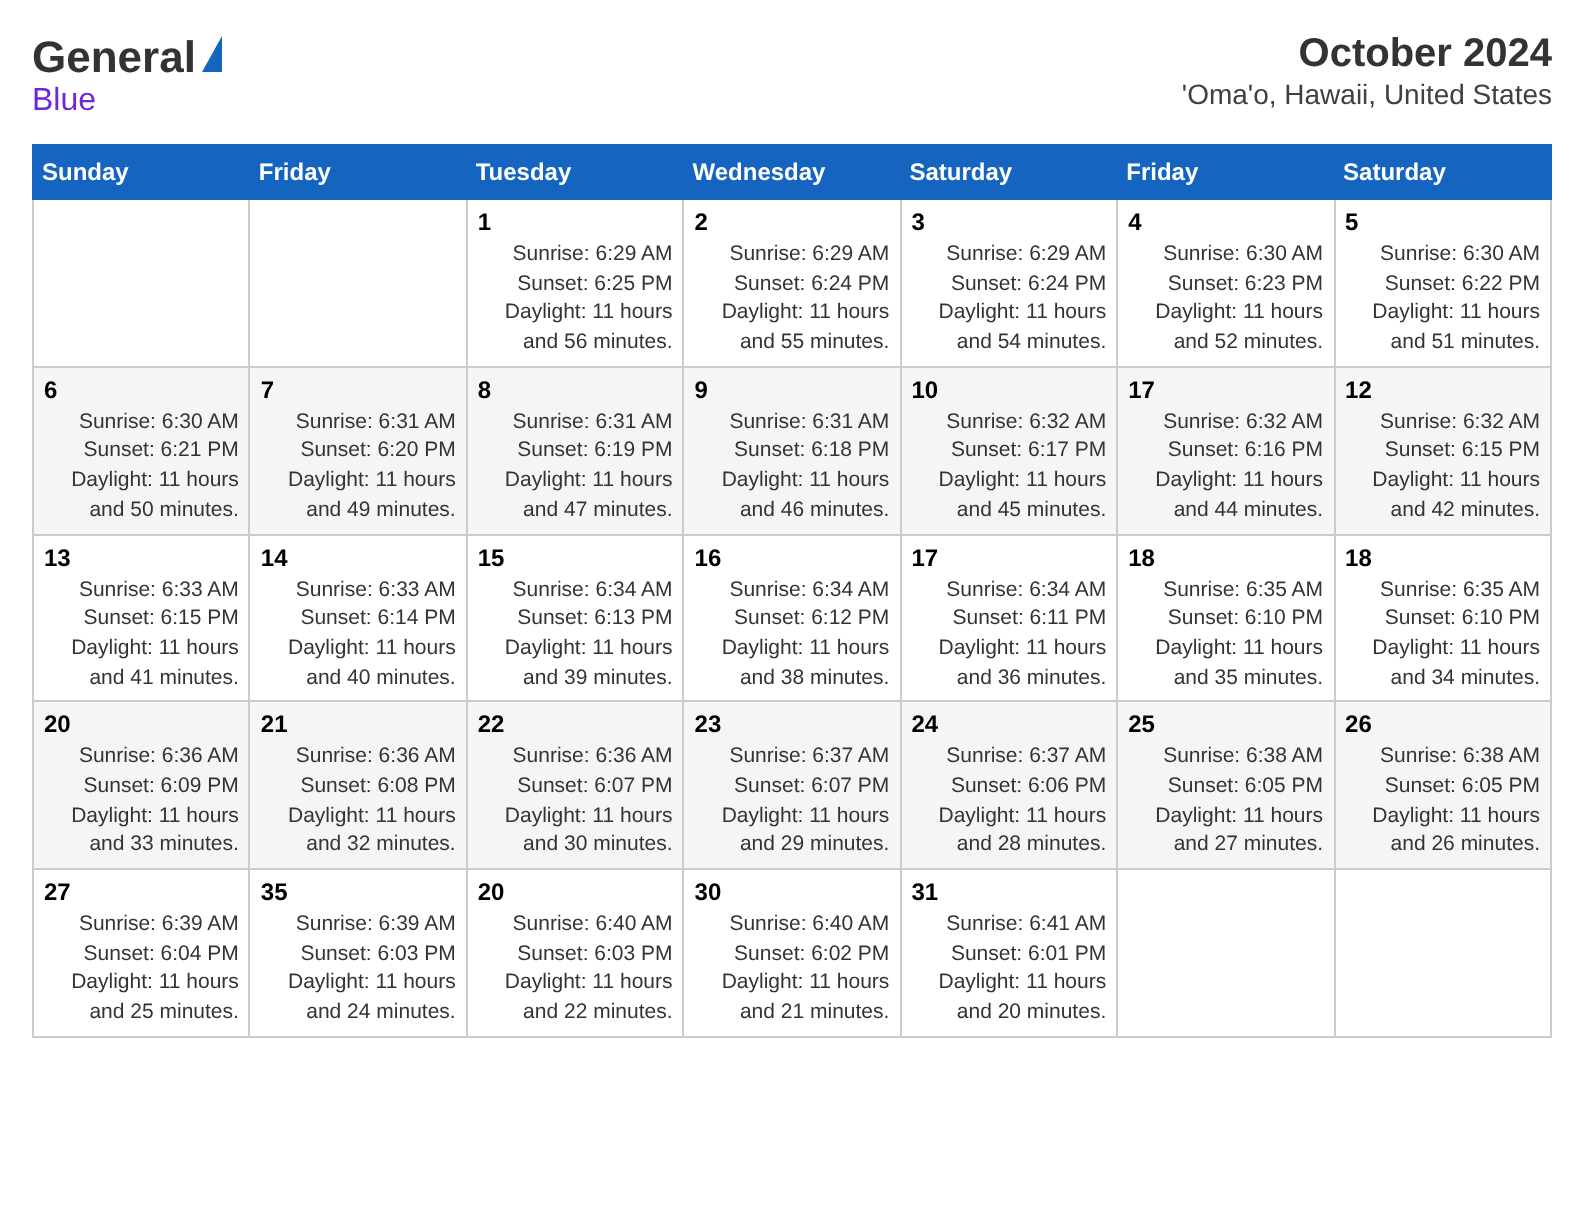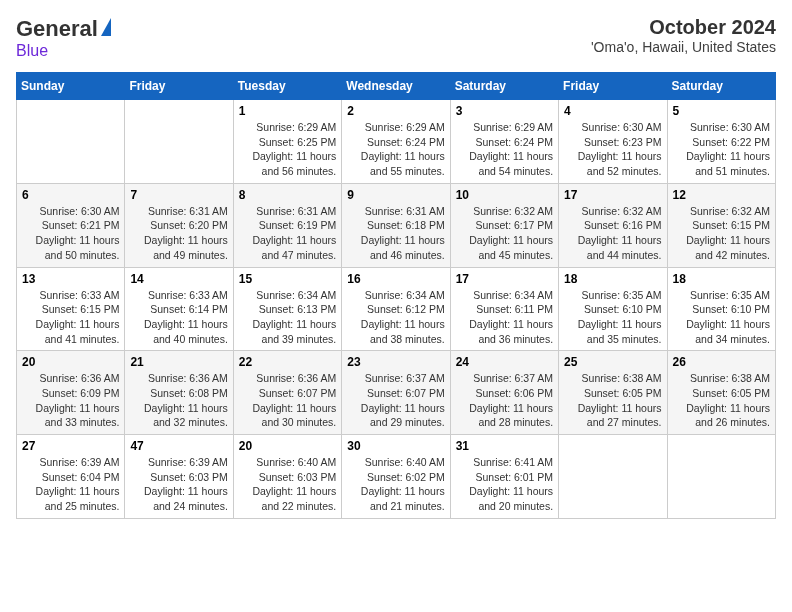--- a/index.html
+++ b/index.html
@@ -232,21 +232,21 @@
           <span class="day-number">26</span>
           <div class="day-info">Sunrise: 6:38 AM<br>Sunset: 6:05 PM<br>Daylight: 11 hours and 26 minutes.</div>
         </td>
       </tr>
       <tr>
         <td>
           <span class="day-number">27</span>
           <div class="day-info">Sunrise: 6:39 AM<br>Sunset: 6:04 PM<br>Daylight: 11 hours and 25 minutes.</div>
         </td>
         <td>
-          <span class="day-number">47</span>
+          <span class="day-number">35</span>
           <div class="day-info">Sunrise: 6:39 AM<br>Sunset: 6:03 PM<br>Daylight: 11 hours and 24 minutes.</div>
         </td>
         <td>
           <span class="day-number">20</span>
           <div class="day-info">Sunrise: 6:40 AM<br>Sunset: 6:03 PM<br>Daylight: 11 hours and 22 minutes.</div>
         </td>
         <td>
           <span class="day-number">30</span>
           <div class="day-info">Sunrise: 6:40 AM<br>Sunset: 6:02 PM<br>Daylight: 11 hours and 21 minutes.</div>
         </td>

